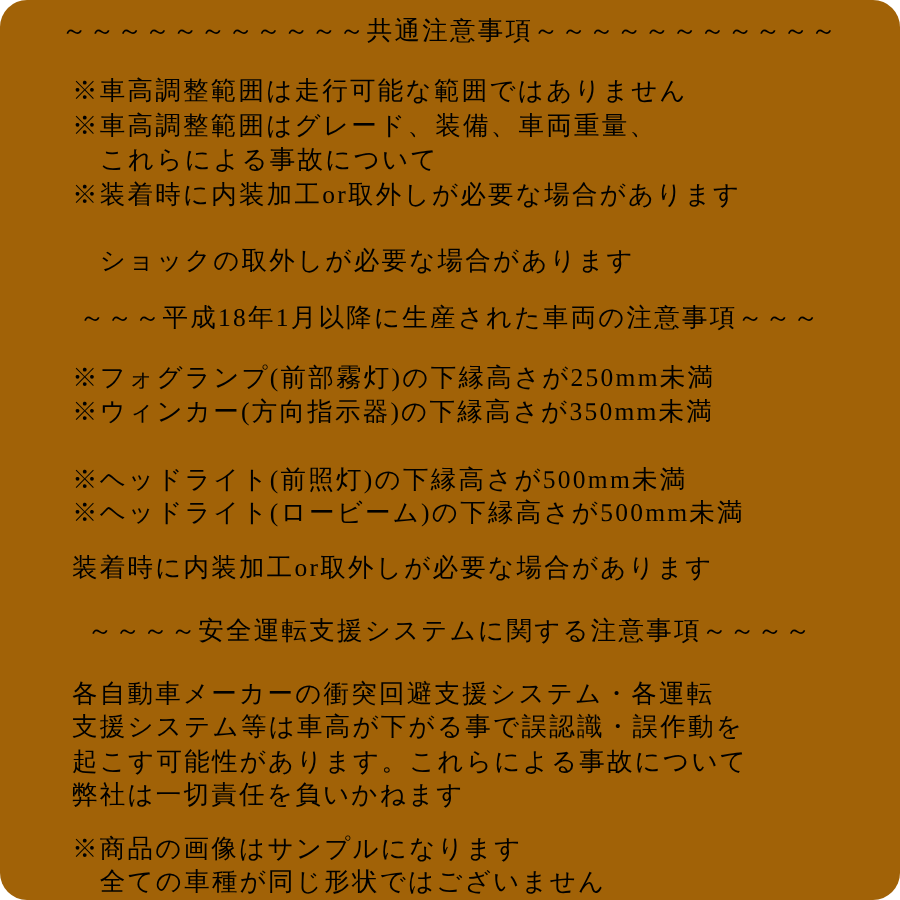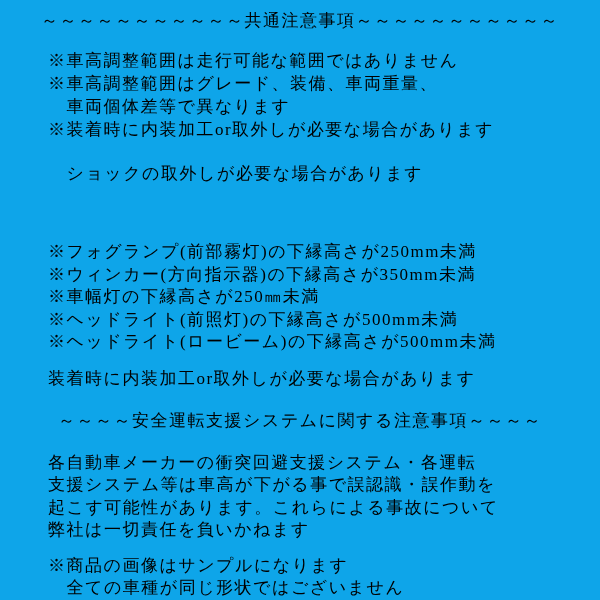--- a/index.html
+++ b/index.html
@@ -3,26 +3,27 @@
 <meta charset="utf-8">
 <style>
   html, body {
     margin: 0;
     padding: 0;
   }
   .page {
     position: relative;
     width: 600px;
     height: 600px;
-    background: #0ea5e9;
+    background: #a16207;
     overflow: hidden;
     font-family: "Liberation Serif", "DejaVu Serif", serif;
     color: #000000;
     font-size: 17px;
     letter-spacing: 1.5px;
+    border-radius: 18px;
   }
   .line {
     position: absolute;
     left: 48px;
     white-space: pre;
     line-height: 1.1;
   }
   .header {
     left: 0;
     width: 100%;
@@ -30,27 +31,27 @@
   }
 </style>
 </head>
 <body>
 
 <div class="page">
 
   <div class="line header" style="top:12px">～～～～～～～～～～～共通注意事項～～～～～～～～～～～</div>
   <div class="line" style="top:52px">※車高調整範囲は走行可能な範囲ではありません</div>
   <div class="line" style="top:75px">※車高調整範囲はグレード、装備、車両重量、</div>
-  <div class="line" style="top:98px">　車両個体差等で異なります</div>
+  <div class="line" style="top:98px">　これらによる事故について</div>
   <div class="line" style="top:121px">※装着時に内装加工or取外しが必要な場合があります</div>
   <div class="line" style="top:165px">　ショックの取外しが必要な場合があります</div>
 
+  <div class="line header" style="top:203px">～～～平成18年1月以降に生産された車両の注意事項～～～</div>
   <div class="line" style="top:243px">※フォグランプ(前部霧灯)の下縁高さが250mm未満</div>
   <div class="line" style="top:266px">※ウィンカー(方向指示器)の下縁高さが350mm未満</div>
-  <div class="line" style="top:288px">※車幅灯の下縁高さが250㎜未満</div>
   <div class="line" style="top:311px">※ヘッドライト(前照灯)の下縁高さが500mm未満</div>
   <div class="line" style="top:333px">※ヘッドライト(ロービーム)の下縁高さが500mm未満</div>
   <div class="line" style="top:370px">装着時に内装加工or取外しが必要な場合があります</div>
 
   <div class="line header" style="top:412px">～～～～安全運転支援システムに関する注意事項～～～～</div>
   <div class="line" style="top:454px">各自動車メーカーの衝突回避支援システム・各運転</div>
   <div class="line" style="top:476px">支援システム等は車高が下がる事で誤認識・誤作動を</div>
   <div class="line" style="top:499px">起こす可能性があります。これらによる事故について</div>
   <div class="line" style="top:521px">弊社は一切責任を負いかねます</div>
   <div class="line" style="top:557px">※商品の画像はサンプルになります</div>

